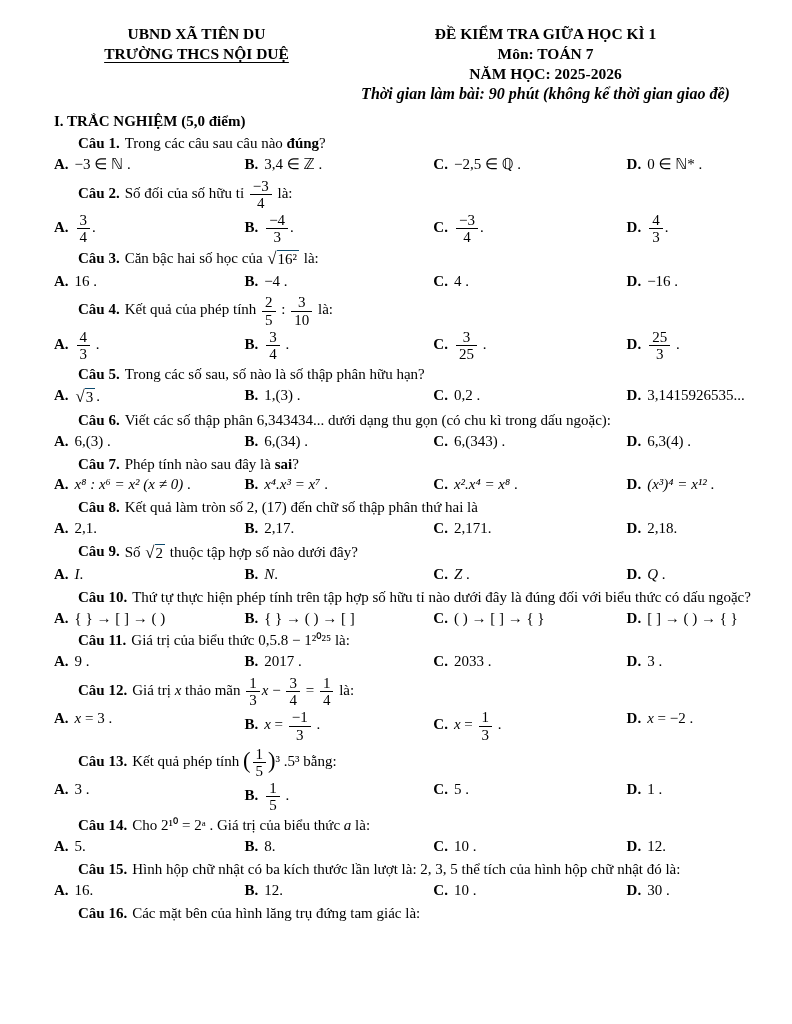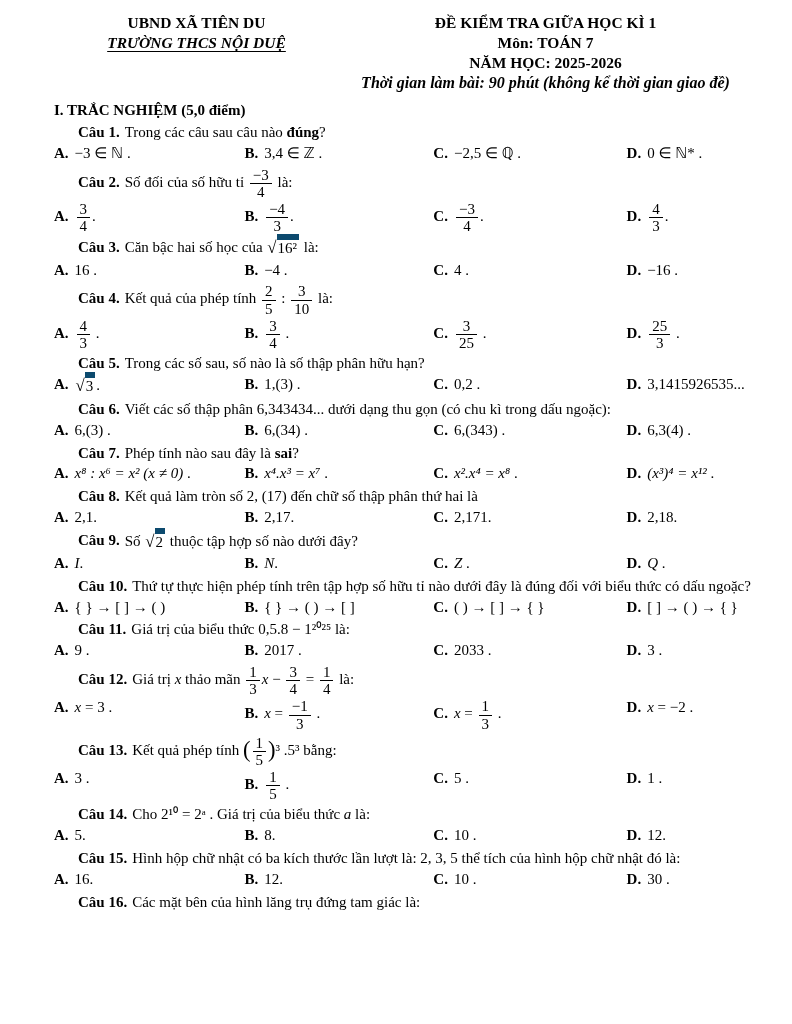--- a/index.html
+++ b/index.html
@@ -2,42 +2,42 @@
 <html><head>
 <meta charset="utf-8">
 <style>
   html,body{margin:0;padding:0;}
   body{
     width:792px;height:1024px;overflow:hidden;
     background:#ffffff;color:#000;
     font-family:"Liberation Serif", serif;
     font-size:15px;line-height:1.32;
   }
-  .page{padding:13px 40px 0 54px;}
+  .page{padding:24px 40px 0 54px;}
   .header{display:flex;align-items:flex-start;}
   .header-left{width:285px;text-align:center;font-weight:bold;font-size:15.5px;line-height:1.3;}
-  .school{text-decoration:underline;text-underline-offset:3px;font-style:italic;}
+  .school{text-decoration:underline;text-underline-offset:3px;}
   .header-right{flex:1;text-align:center;font-weight:bold;font-size:15.5px;line-height:1.3;}
   .duration{font-style:italic;font-weight:bold;font-size:16px;white-space:nowrap;}
   .section-title{font-weight:bold;margin:7px 0 2px;}
   .question{margin:2px 0 3px;}
   .stem{margin-bottom:1px;margin-left:24px;}
   .qlabel{font-weight:bold;margin-right:5px;}
   .options{display:grid;grid-template-columns:1.02fr 1.01fr 1.04fr .88fr;column-gap:6px;margin:1px 0 2px;gap:45px;}
   .option{white-space:nowrap;}
   .olabel{font-weight:bold;margin-right:6px;}
   .m{font-style:italic;}
   .bold{font-weight:bold;}
   .big{font-size:1.5em;line-height:1;vertical-align:-0.1em;}
   .frac{display:inline-block;vertical-align:middle;text-align:center;margin:0 2px;line-height:1.08;}
   .frac .n{display:block;border-bottom:1px solid #000;padding:0 3px;}
   .frac .d{display:block;padding:0 3px;}
   .sqrt{display:inline-block;vertical-align:middle;white-space:nowrap;margin:0 1px;}
   .sqrt .sym{font-size:1.12em;}
-  .sqrt .body{border-top:6px solid #0c4a6e;padding:0 2px 0 1px;}
+  .sqrt .body{border-top:1px solid #0c4a6e;padding:0 2px 0 1px;}
 </style>
 </head>
 <body>
 
 <div class="page">
   <div class="header">
     <div class="header-left">
       <div>UBND XÃ TIÊN DU</div>
       <div class="school">TRƯỜNG THCS NỘI DUỆ</div>
     </div>

